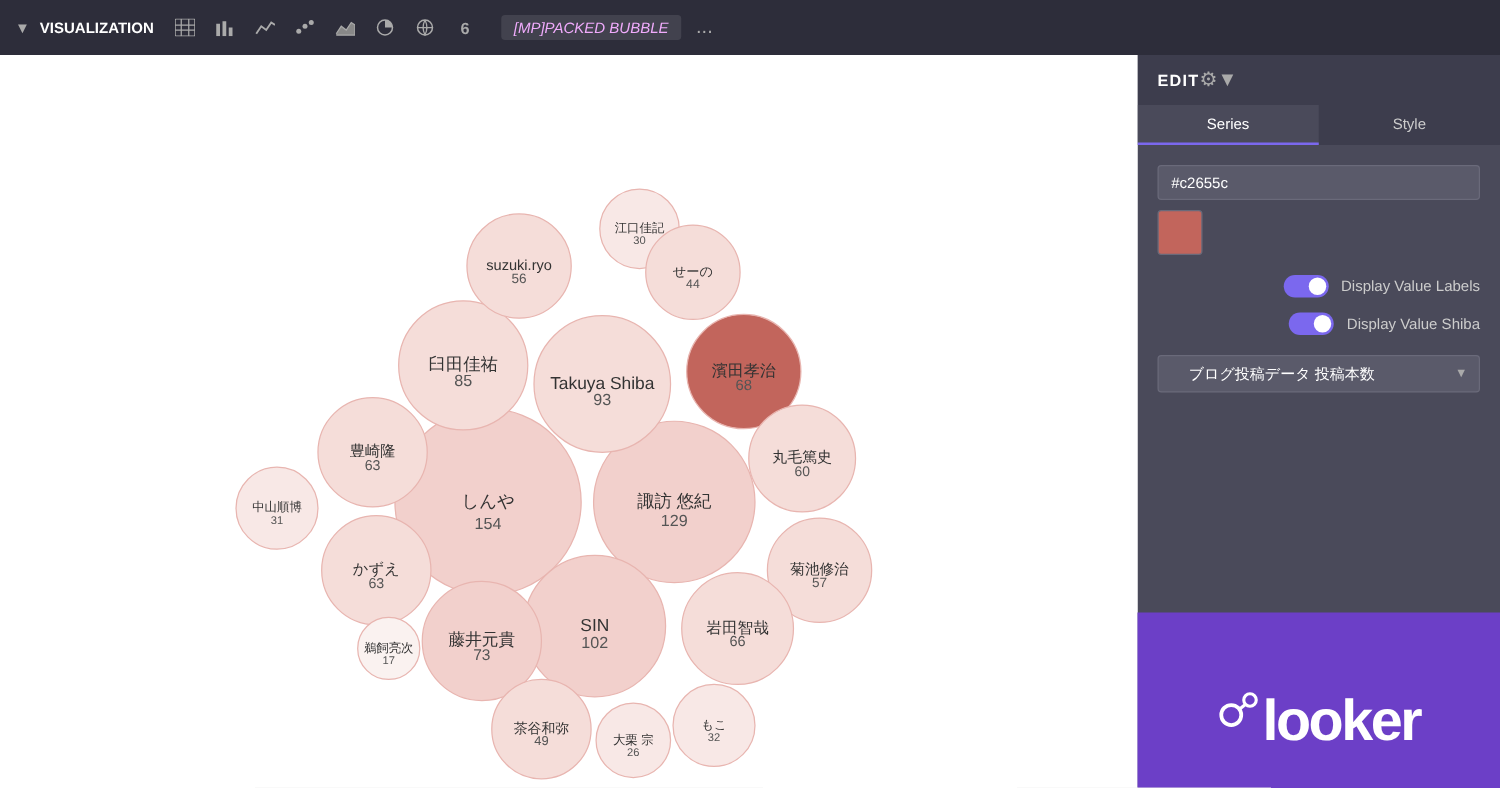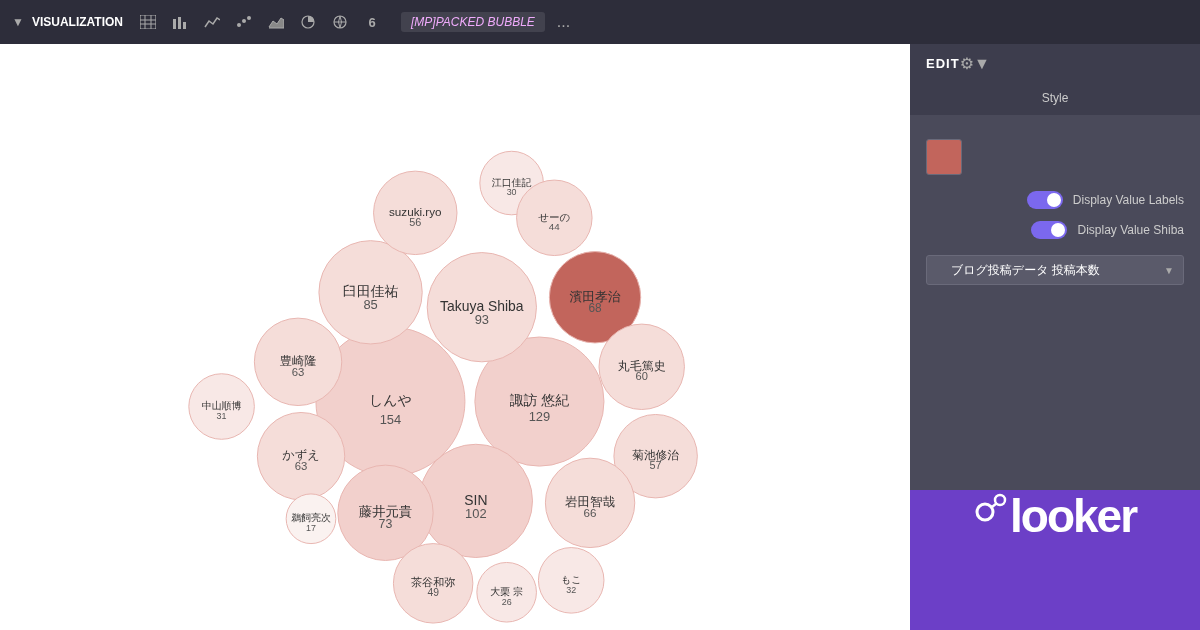--- a/index.html
+++ b/index.html
@@ -262,21 +262,21 @@
 
     
     .looker-brand {
       position: absolute;
       bottom: 0;
       right: 0;
       width: 290px;
       height: 140px;
       background: #6c3fc7;
       display: flex;
-      align-items: flex-start;
+      align-items: flex-end;
       justify-content: center;
     }
   </style>
 </head>
 <body>
 
 <div class="app-container">
 
   <div class="toolbar">
     <span style="color:#aaa;font-size:12px;">▼</span>
@@ -403,24 +403,28 @@
           </svg>
       </div>
     </div>
 
     <div class="right-panel">
       <div class="edit-header">
         <span class="edit-title">EDIT</span>
         <span class="gear-icon">⚙▼</span>
       </div>
       <div class="tabs-row">
+        <div class="tab-btn active">Series</div>
         <div class="tab-btn">Style</div>
       </div>
       <div class="panel-body">
         <div class="field-section">
+          <div class="color-input-row">
+            <input class="color-text-input" type="text" value="#c2655c" style="">
+          </div>
           <div style="margin-top:8px;">
             <div class="color-swatch" style="background:#c2655c; width:36px; height:36px;"></div>
           </div>
         </div>
 
         <div class="field-section">
           <div class="toggle-row">
             <div class="toggle"></div>
             <span class="toggle-label">Display Value Labels</span>
           </div>

